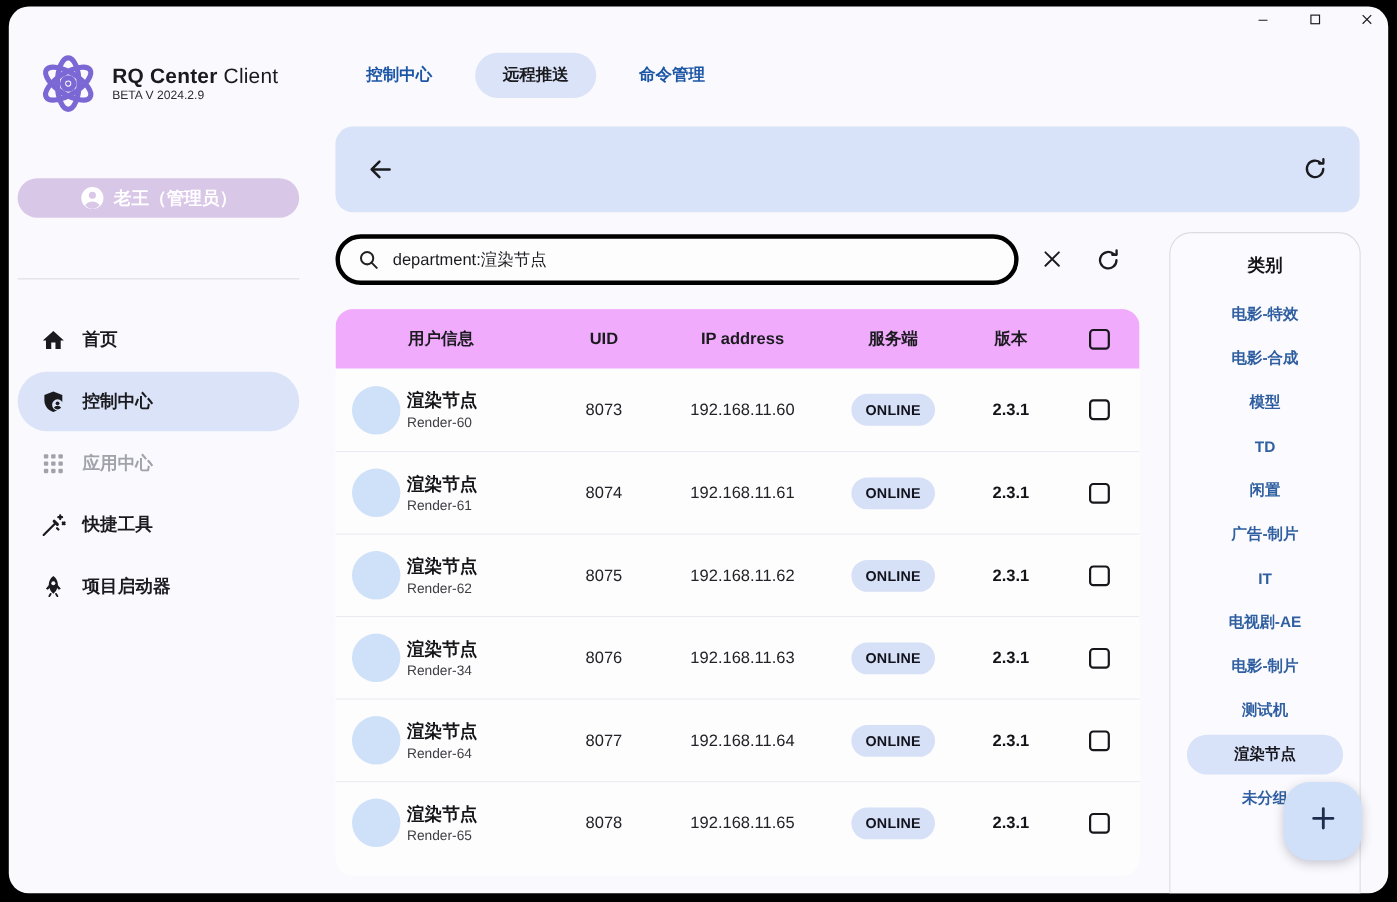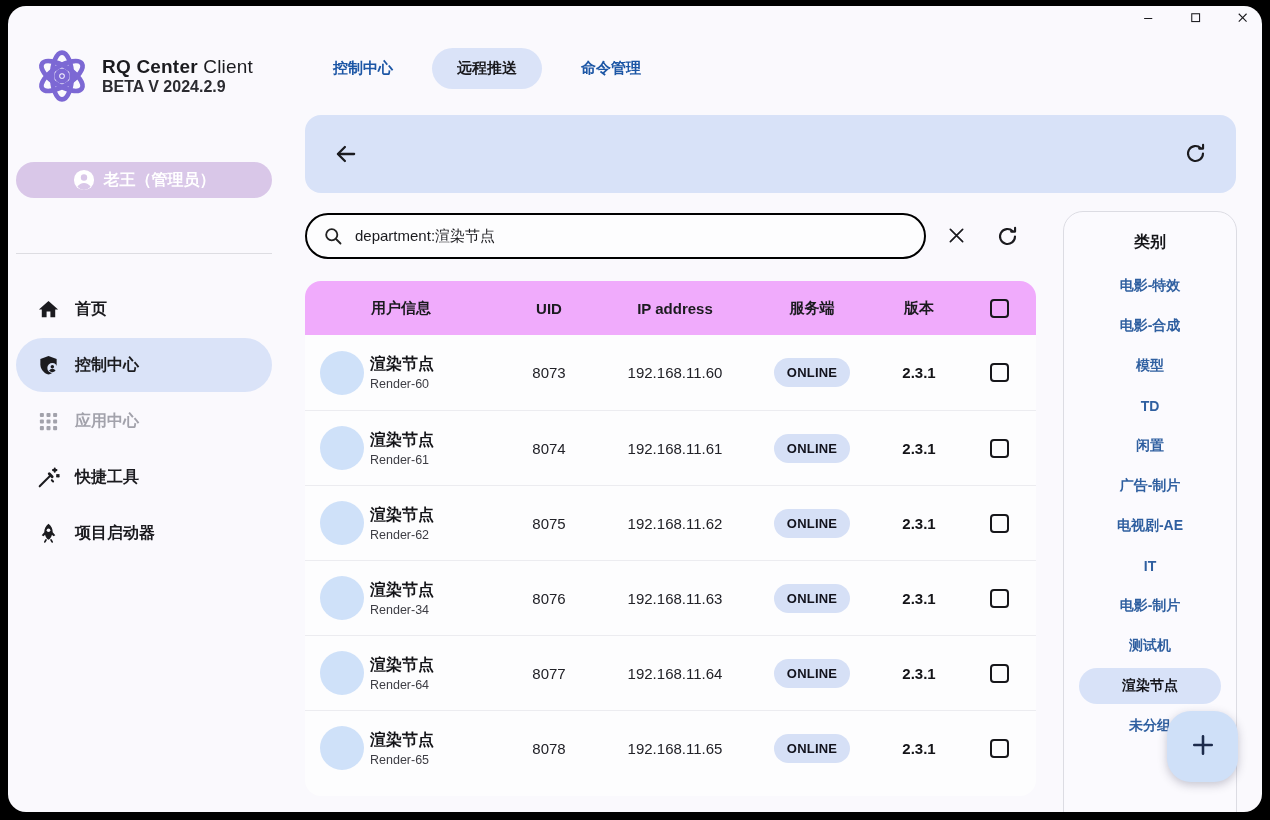--- a/index.html
+++ b/index.html
@@ -9,21 +9,21 @@
   
   .win-controls { position:absolute; top:6px; right:12px; display:flex; gap:32px; color:#1b1b1f; z-index:50; }
   .win-btn { width:15px; height:15px; display:flex; align-items:center; justify-content:center; cursor:default; }
   .win-btn svg { width:15px; height:15px; }
 
   
   .brand { position:absolute; left:24px; top:40px; display:flex; align-items:center; gap:10px; }
   .brand .logo { width:60px; height:60px; }
   .brand-title { font-size:19px; color:#1b1b1f; letter-spacing:.2px; }
   .brand-title b { font-weight:800; }
-  .brand-sub { font-size:16px; color:#2c2c31; margin-top:0; font-weight:700; }
+  .brand-sub { font-size:11px; color:#2c2c31; margin-top:0; font-weight:400; }
 
   
   .tabs { position:absolute; left:300px; top:42px; display:flex; align-items:center; gap:14px; }
   .tab { font-size:15px; font-weight:700; color:#1c56a5; padding:11px 25px; border-radius:24px; cursor:pointer; white-space:nowrap; }
   .tab.active { background:#dae3f8; color:#1b1b1f; }
 
   
   .user-badge { position:absolute; left:8px; top:156px; width:256px; height:36px; background:#d9c7e8; border-radius:26px; display:flex; align-items:center; justify-content:center; gap:9px; color:#fff; font-weight:700; font-size:16px; }
   .divider { position:absolute; left:8px; top:247px; width:256px; height:1px; background:#dddde2; }
   .nav { position:absolute; left:8px; top:276px; width:256px; }
@@ -34,21 +34,21 @@
 
   
   .banner { position:absolute; left:297px; top:109px; width:931px; height:78px; background:#d8e2f8; border-radius:16px; display:flex; align-items:center; }
   .back-btn { margin-left:28px; width:26px; height:26px; color:#1b1b1f; cursor:pointer; }
   .banner-text { margin-left:20px; }
   .banner-title { font-size:21px; font-weight:800; color:#101014; }
   .banner-sub { font-size:13px; color:#1f1f24; margin-top:3px; }
   .banner-refresh { margin-left:auto; margin-right:28px; width:24px; height:24px; color:#1b1b1f; cursor:pointer; }
 
   
-  .search-bar { position:absolute; left:297px; top:207px; width:621px; height:46px; background:#fdfdfe; border:2px solid #000000; border-radius:23px; display:flex; align-items:center; padding:0 16px; gap:12px; }
+  .search-bar { position:absolute; left:297px; top:207px; width:621px; height:46px; background:#fdfdfe; border:4px solid #000000; border-radius:23px; display:flex; align-items:center; padding:0 16px; gap:12px; }
   .search-bar .icon { width:20px; height:20px; color:#222; }
   .search-value { font-size:15px; color:#1b1b1f; }
   .search-actions { position:absolute; left:938px; top:207px; height:46px; display:flex; align-items:center; gap:28px; color:#1b1b1f; }
   .search-actions .act { width:22px; height:22px; cursor:pointer; }
 
   
   .table { position:absolute; left:297px; top:275px; width:731px; height:515px; background:#fdfdfe; border-radius:16px; overflow:hidden; }
   .thead { height:54px; background:#f0abfc; display:grid; grid-template-columns:192px 104px 148px 126px 88px 1fr; align-items:center; }
   .th { text-align:center; font-size:15px; font-weight:700; color:#1b1b1f; }
   .trow { height:75px; display:grid; grid-template-columns:60px 132px 104px 148px 126px 88px 1fr; align-items:center; border-top:1px solid #ececf0; cursor:pointer; }
@@ -362,26 +362,26 @@
             <span>闲置</span>
           </span>
     </div>
         <div class="cat-item">
       <span class="pill">
             <span>广告-制片</span>
           </span>
     </div>
         <div class="cat-item">
       <span class="pill">
+            <span>IT</span>
+          </span>
+    </div>
+        <div class="cat-item">
+      <span class="pill">
             <span>电视剧-AE</span>
-          </span>
-    </div>
-        <div class="cat-item">
-      <span class="pill">
-            <span>IT</span>
           </span>
     </div>
         <div class="cat-item">
       <span class="pill">
             <span>电影-制片</span>
           </span>
     </div>
         <div class="cat-item">
       <span class="pill">
             <span>测试机</span>

